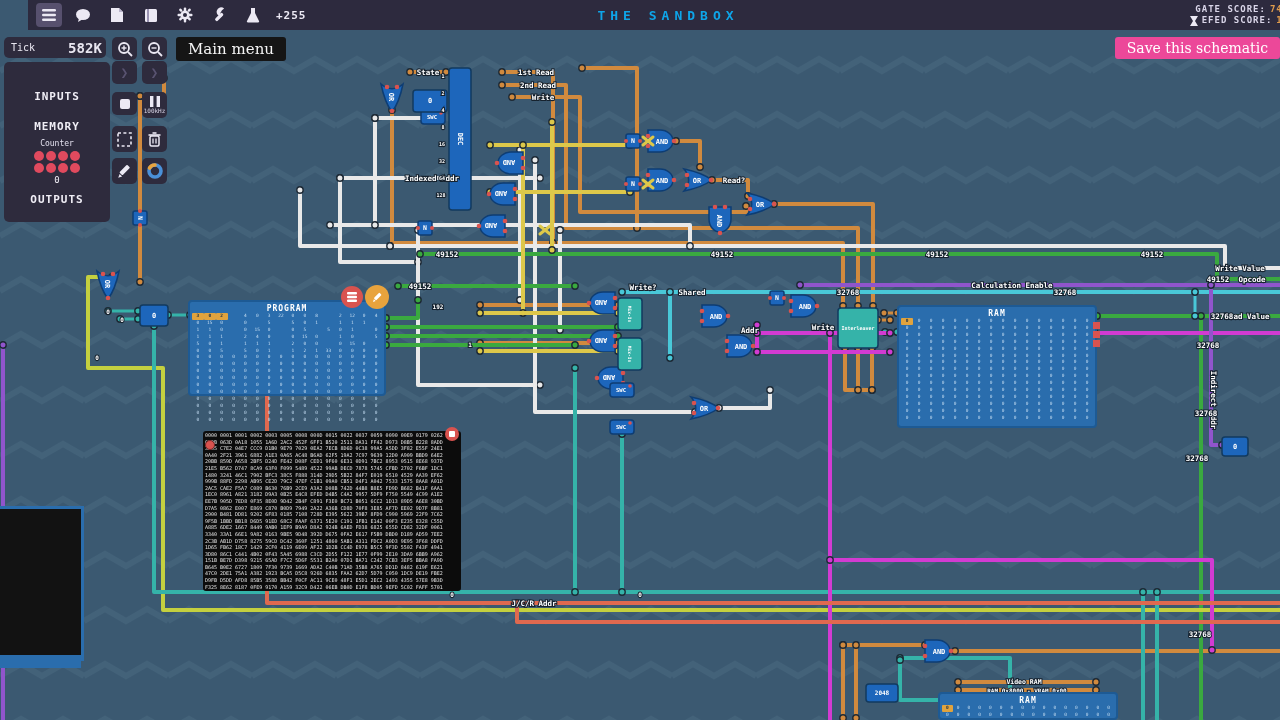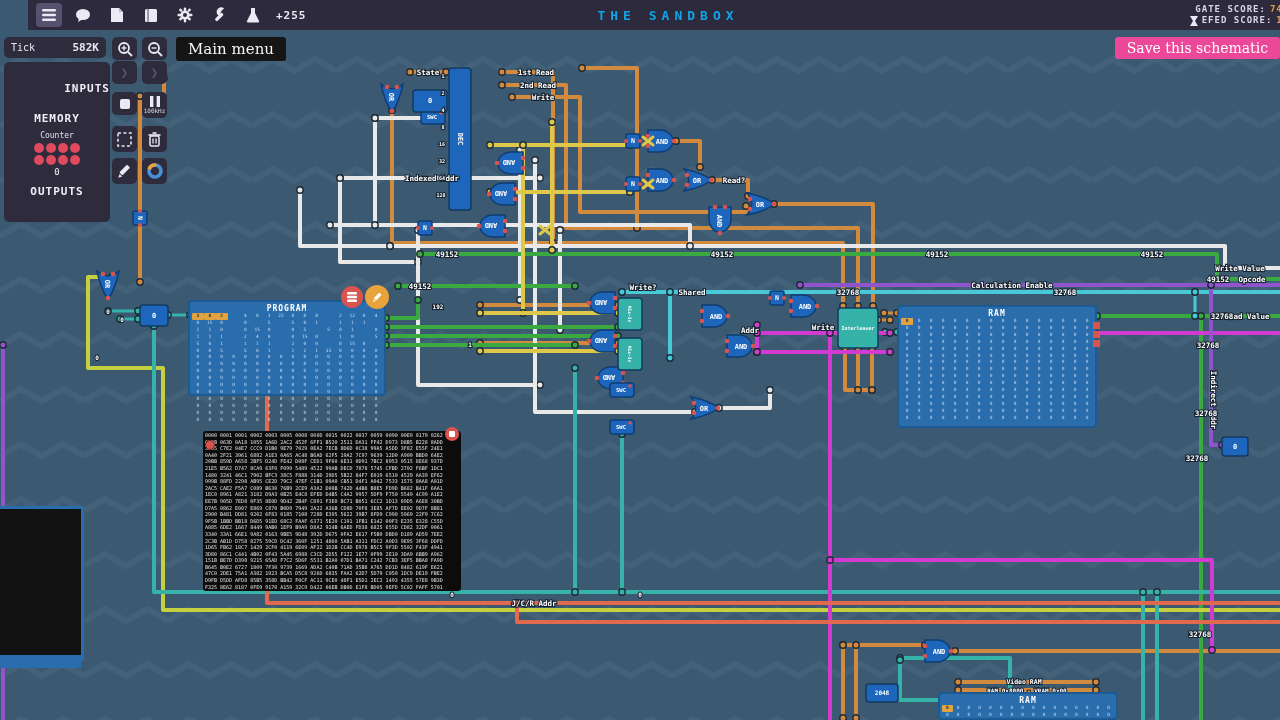--- a/index.html
+++ b/index.html
@@ -16,24 +16,24 @@
   #tb-title{position:absolute;left:0;right:0;text-align:center;color:#0ea5e9;font-size:13px;
     font-weight:bold;letter-spacing:5px;pointer-events:none;}
   #tb-scores{margin-left:auto;margin-right:6px;text-align:right;font-size:9px;line-height:11px;
     color:#d9d5e8;font-weight:bold;letter-spacing:1px;}
   #tb-scores .val{color:#e09b4c;}
   #tb-scores .row{display:flex;justify-content:flex-end;align-items:center;gap:4px;}
   
   .panel{background:#2e2b3d;border-radius:5px;position:absolute;z-index:6;}
   #tick{left:4px;top:37px;width:102px;height:21px;display:flex;align-items:center;
     justify-content:space-between;padding:0 7px;box-sizing:border-box;color:#e8e6f0;font-size:10px;gap:33px;}
-  #tick .v{font-weight:bold;font-size:11px;}
+  #tick .v{font-weight:bold;font-size:14px;}
   #iopanel{left:4px;top:62px;width:106px;height:160px;color:#f0eef6;text-align:center;}
   #iopanel .h{font-size:11px;font-weight:bold;letter-spacing:1px;}
-  #iopanel .inputs{margin-top:20px;text-align:right;}
+  #iopanel .inputs{margin-top:28px;}
   #iopanel .memory{margin-top:17px;}
   #iopanel .sub{font-size:8px;margin-top:6px;color:#e3e0ee;}
   #dots{width:52px;margin:3px auto 0;display:flex;flex-wrap:wrap;gap:2px;justify-content:center;}
   #dots span{width:10px;height:10px;border-radius:50%;background:#e04a5e;}
   #cntval{font-size:9px;margin-top:2px;}
   #iopanel .outputs{margin-top:8px;}
   .sq-btn{position:absolute;width:25px;height:23px;background:#2e2b3d;border-radius:5px;z-index:6;
     display:flex;align-items:center;justify-content:center;flex-direction:column;cursor:pointer;
     color:#ece9f4;}
   .sq-btn.tall{height:26px;}

